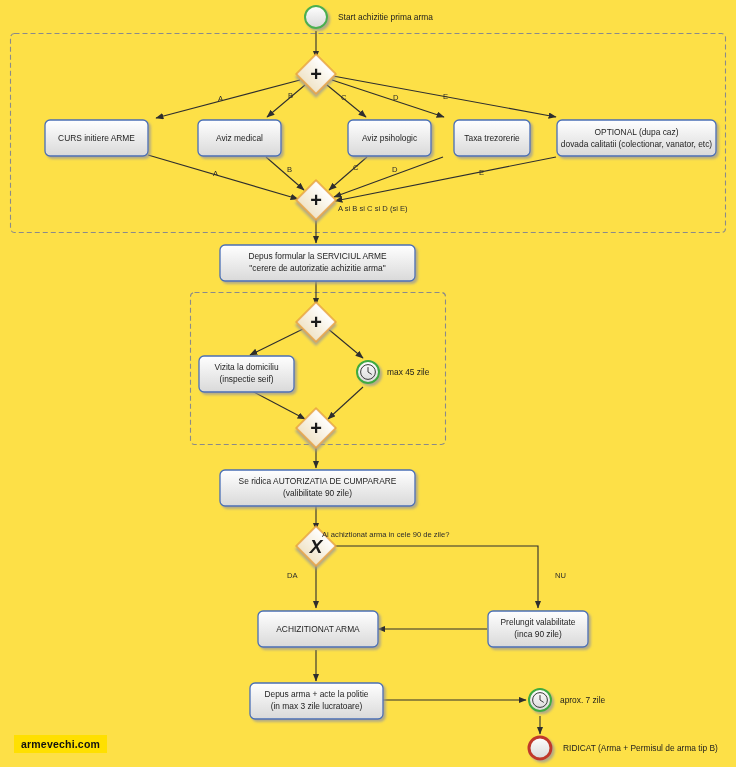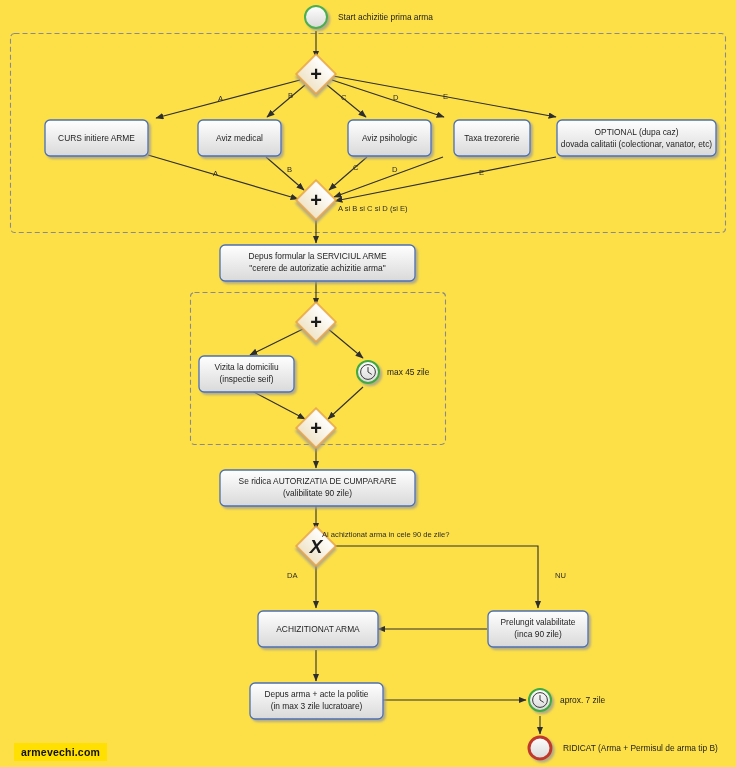--- a/index.html
+++ b/index.html
@@ -7,21 +7,21 @@
   #canvas{position:relative;width:736px;height:767px;overflow:hidden;background:#fde047;}
   svg{position:absolute;left:0;top:0;width:736px;height:767px;}
   .lbl{font-family:"Liberation Sans",sans-serif;fill:#1a1a1a;}
   .task-text{font-size:8.4px;fill:#1d1d1d;}
   .edge-lbl{font-size:7.6px;fill:#2b2b2b;}
   .evt-lbl{font-size:8.4px;fill:#1d1d1d;}
   .flow-dark{fill:none;stroke:#2e2e2e;stroke-width:1.1;}
   .dashbox{fill:none;stroke:#8a8a8a;stroke-width:1.1;stroke-dasharray:5 3;}
   .wm{position:absolute;left:14px;top:735px;background:#FFE000;color:#111;
       font-family:"Liberation Sans",sans-serif;font-size:10.5px;font-weight:bold;
-      padding:3px 7px;letter-spacing:.2px;margin-top:8px;}
+      padding:3px 7px;letter-spacing:.2px;}
 </style>
 </head>
 <body>
 
 <div id="canvas">
 
   <svg viewBox="0 0 736 767">
     <defs>
       <linearGradient id="taskGrad" x1="0" y1="0" x2="0" y2="1">
         <stop offset="0%" stop-color="#ffffff"></stop>

